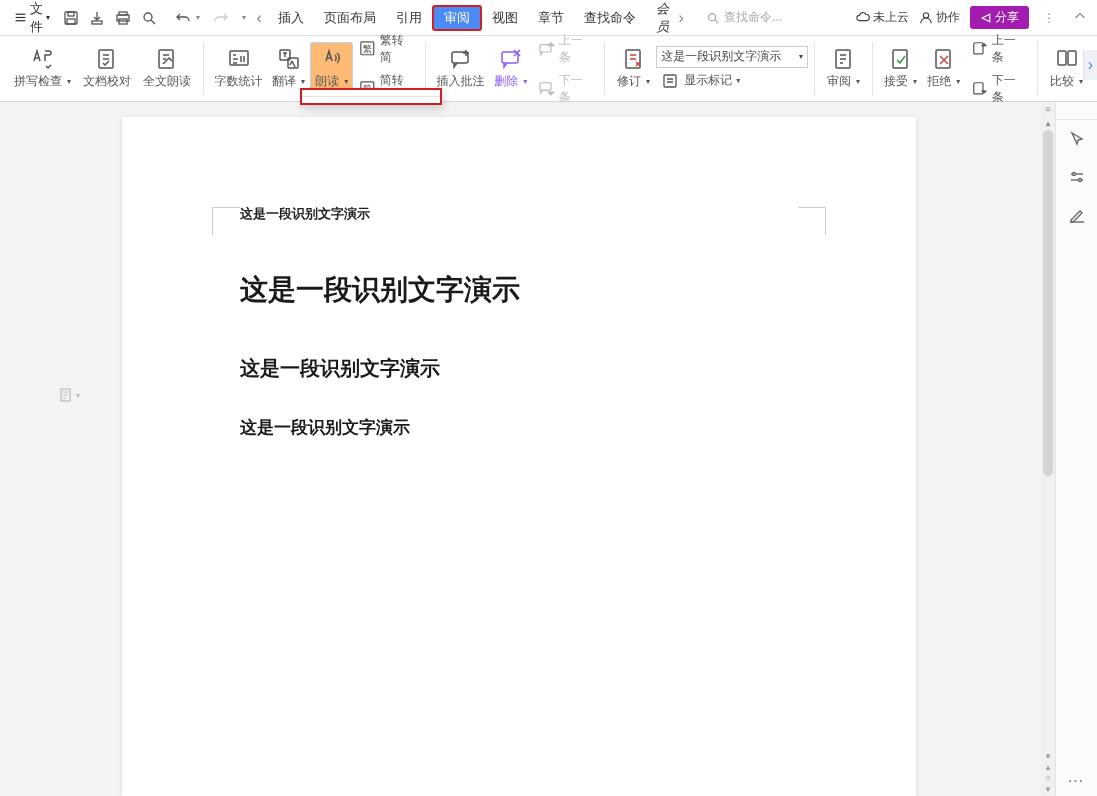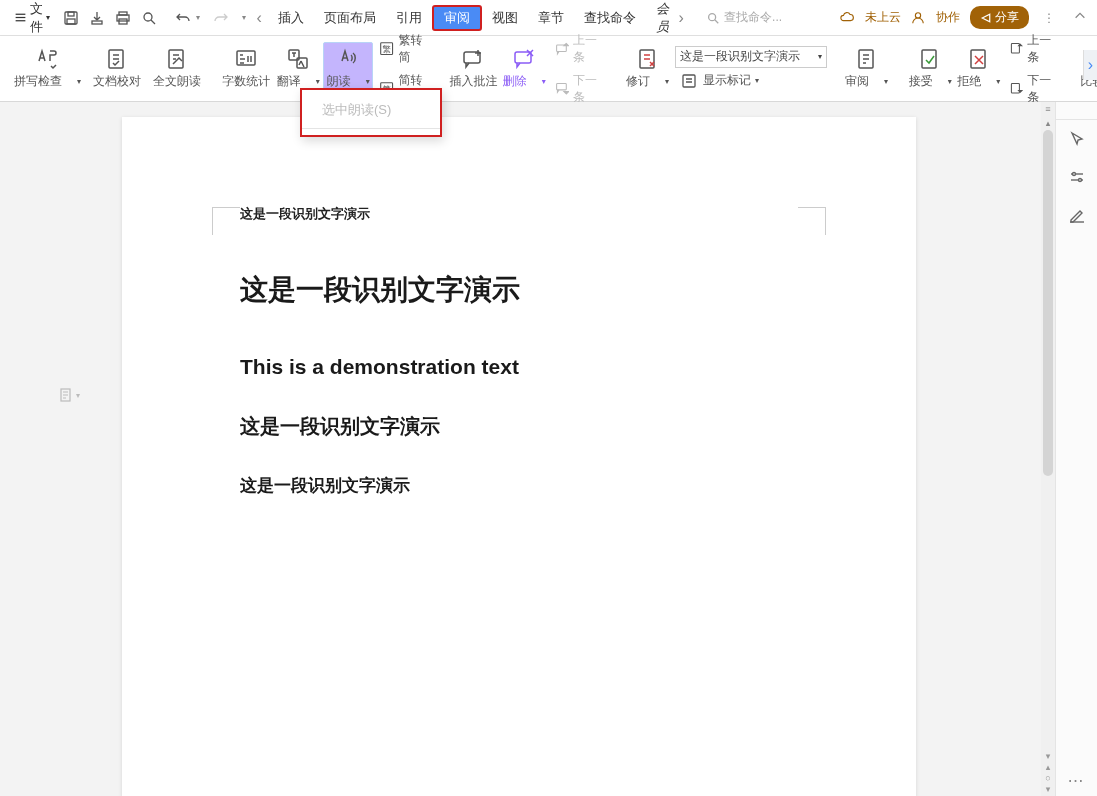--- a/index.html
+++ b/index.html
@@ -15,33 +15,33 @@
 
 .tabs { display: flex; align-items: center; height: 100%; margin-left: 4px; }
 .tab-arrow { width: 18px; height: 24px; display: flex; align-items: center; justify-content: center; color: #888; cursor: pointer; }
 .tab { padding: 0 10px; font-size: 13px; color: #333; cursor: pointer; height: 100%; display: flex; align-items: center; }
 .tab.active { background: #4a8bf5; color: #fff; border-radius: 3px; padding: 2px 10px; height: auto; border: 2px solid #d02020; }
 
 .search-box { display: flex; align-items: center; gap: 4px; color: #aaa; font-size: 12px; margin-left: 16px; }
 .search-box svg { width: 14px; height: 14px; }
 
 .right-controls { margin-left: auto; display: flex; align-items: center; gap: 10px; font-size: 12px; }
-.rc-item { display: flex; align-items: center; gap: 11px; color: #a16207; cursor: pointer; }
-.share-btn { background: #a16207; color: #fff; padding: 3px 10px; border-radius: 10px; display: flex; align-items: center; gap: 3px; }
+.rc-item { display: flex; align-items: center; gap: 3px; color: #404040; cursor: pointer; }
+.share-btn { background: #a21caf; color: #fff; padding: 3px 10px; border-radius: 3px; display: flex; align-items: center; gap: 3px; }
 .more-btn { color: #888; cursor: pointer; padding: 0 4px; }
 
 
 .ribbon { display: flex; align-items: stretch; height: 66px; border-bottom: 1px solid #d8d8d8; background: #fff; padding: 0 4px; box-shadow: 0 1px 2px rgba(0,0,0,0.06);}
 .ribbon-group { display: flex; align-items: center; padding: 0 4px; }
 .ribbon-sep { width: 1px; background: #e3e3e3; margin: 6px 2px; }
 .rbn-btn-v { display: flex; flex-direction: column; align-items: center; justify-content: center; padding: 2px 6px; cursor: pointer; color: #555; gap: 2px; min-width: 38px; }
 .rbn-btn-v.disabled { color: #8b5cf6; }
 .rbn-btn-v .ic { width: 24px; height: 24px; display: flex; align-items: center; justify-content: center; }
-.rbn-btn-v .lbl { font-size: 12px; white-space: nowrap; display: flex; align-items: center; gap: 15px; }
-.rbn-btn-v.highlighted { background: #c4b5fd; border: 1px solid #b8d4f7; border-radius: 2px; padding: 4px 5px;}
+.rbn-btn-v .lbl { font-size: 12px; white-space: nowrap; display: flex; align-items: center; gap: 5px; }
+.rbn-btn-v.highlighted { background: #fdba74; border: 1px solid #b8d4f7; border-radius: 2px; padding: 4px 5px;}
 
 .rbn-btn-h { display: flex; align-items: center; gap: 4px; padding: 2px 6px; cursor: pointer; color: #555; font-size: 12px; }
 .rbn-btn-h.disabled { color: #bbb; }
 .rbn-btn-h .ic { width: 18px; height: 18px; display: flex; align-items: center; justify-content: center; }
 .rbn-stack { display: flex; flex-direction: column; justify-content: center; height: 100%; gap: 2px; }
 
 .status-combo { border: 1px solid #ccc; height: 22px; width: 152px; font-size: 12px; padding: 0 4px; display: flex; align-items: center; justify-content: space-between; background: #fff; color: #444; }
 
 .ribbon-next { position: absolute; right: 0; top: 50px; width: 14px; height: 30px; background: #eef1f5; display: flex; align-items: center; justify-content: center; color: #4a8bf5; cursor: pointer; border-left:1px solid #ddd;}
 
@@ -434,38 +434,36 @@
       <div class="lbl">
           <span>比较</span>
           <span class="caret">▾</span>
         </div>
     </div>
   </div>
   <div class="ribbon-next">›</div>
 </div>
 
 <div class="dropdown">
-  <div class="dd-item disabled">选中朗读(S)</div>
   <div class="dd-sep"></div>
 </div>
 
 <div class="doc-area">
   <div class="page">
     <div class="margin-mark mm-tl"></div>
     <div class="margin-mark mm-tr"></div>
     <div class="doc-handle">
       <svg viewBox="0 0 16 16" fill="none" stroke="currentColor" stroke-width="1.2">
           <rect x="3" y="2" width="9" height="12"></rect>
           <path d="M5 5h5M5 8h5M5 11h3"></path>
         </svg>
       <span class="caret">▾</span>
     </div>
     <div class="t-header">这是一段识别文字演示</div>
     <div class="t-h1">这是一段识别文字演示</div>
-    <div class="t-en">This is a demonstration text</div>
     <div class="t-p1">这是一段识别文字演示</div>
     <div class="t-p2">这是一段识别文字演示</div>
   </div>
 </div>
 
 <div class="vscroll">
   <div class="arrow">≡</div>
   <div class="arrow">▴</div>
   <div class="track">
     <div class="thumb"></div>

